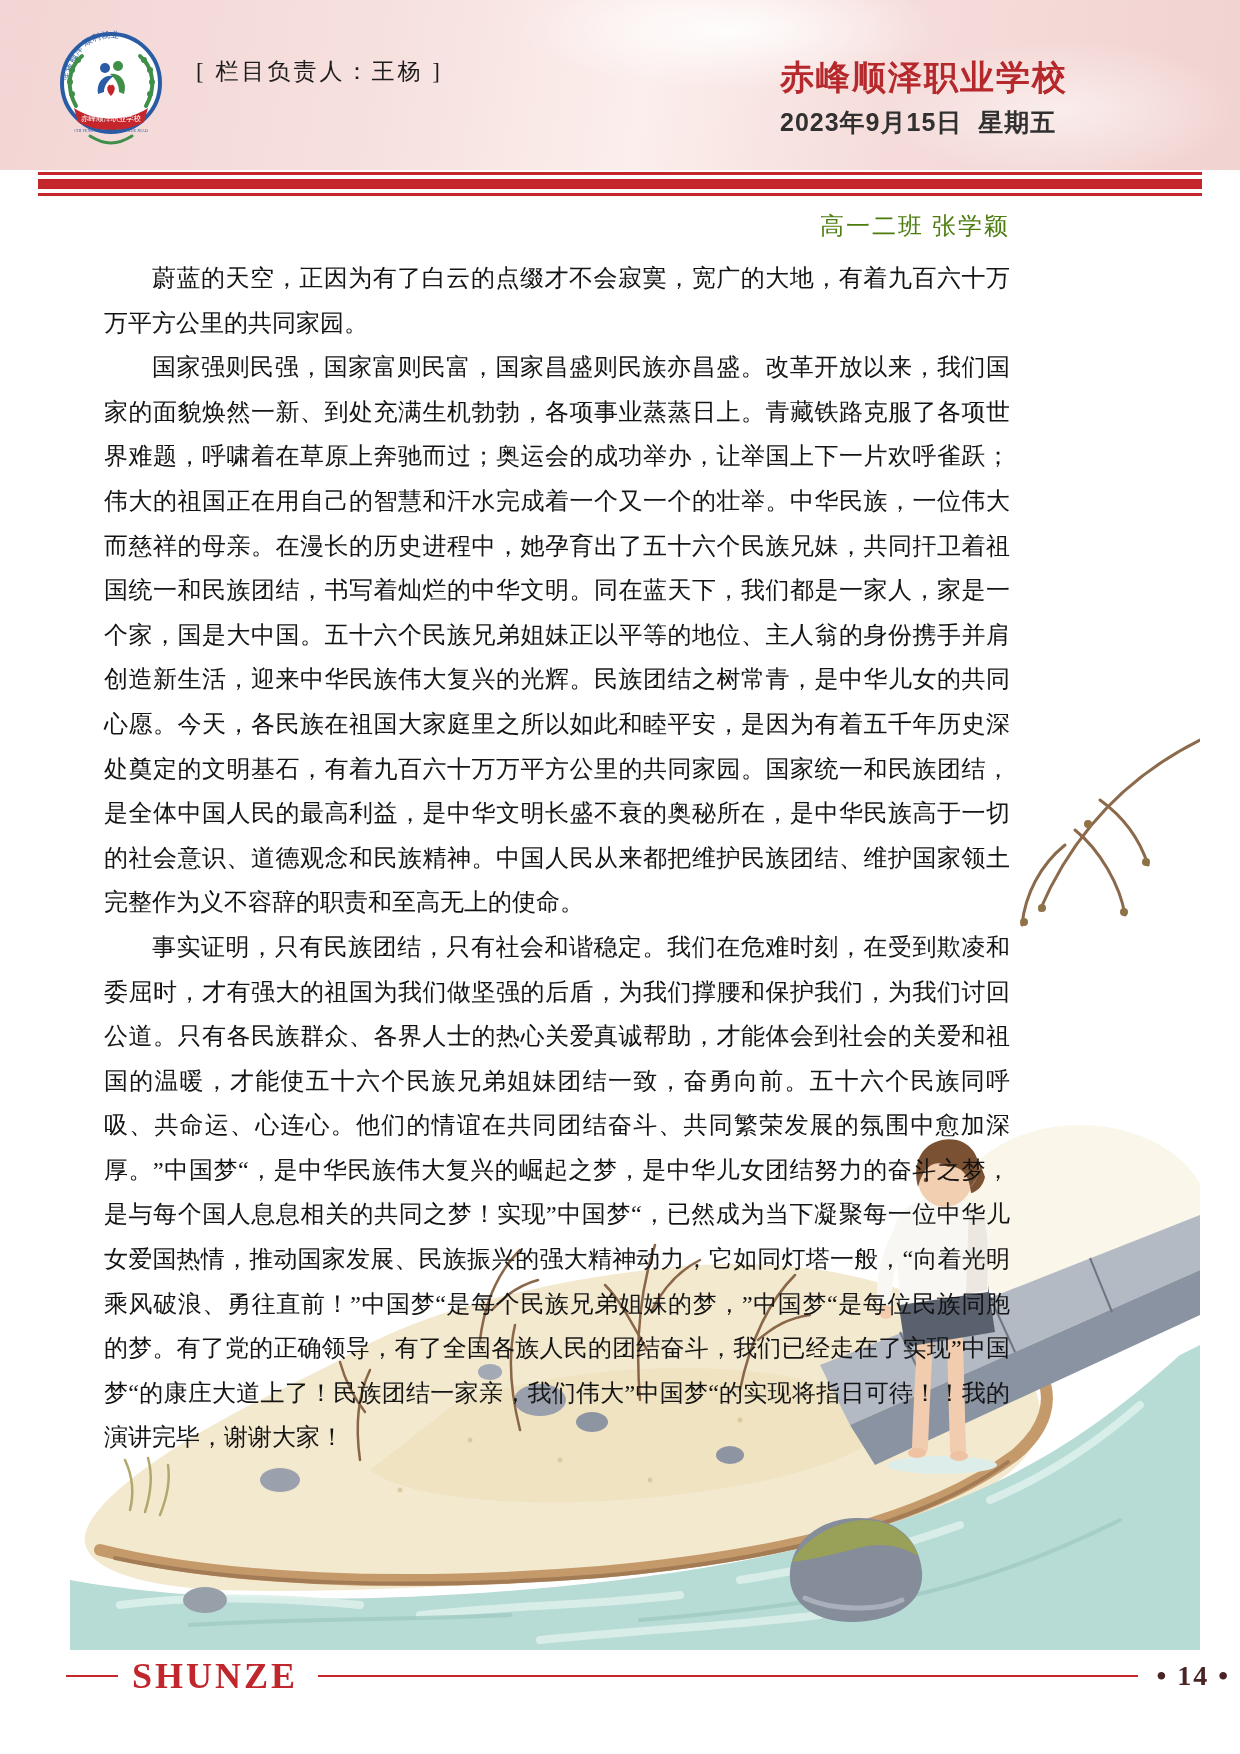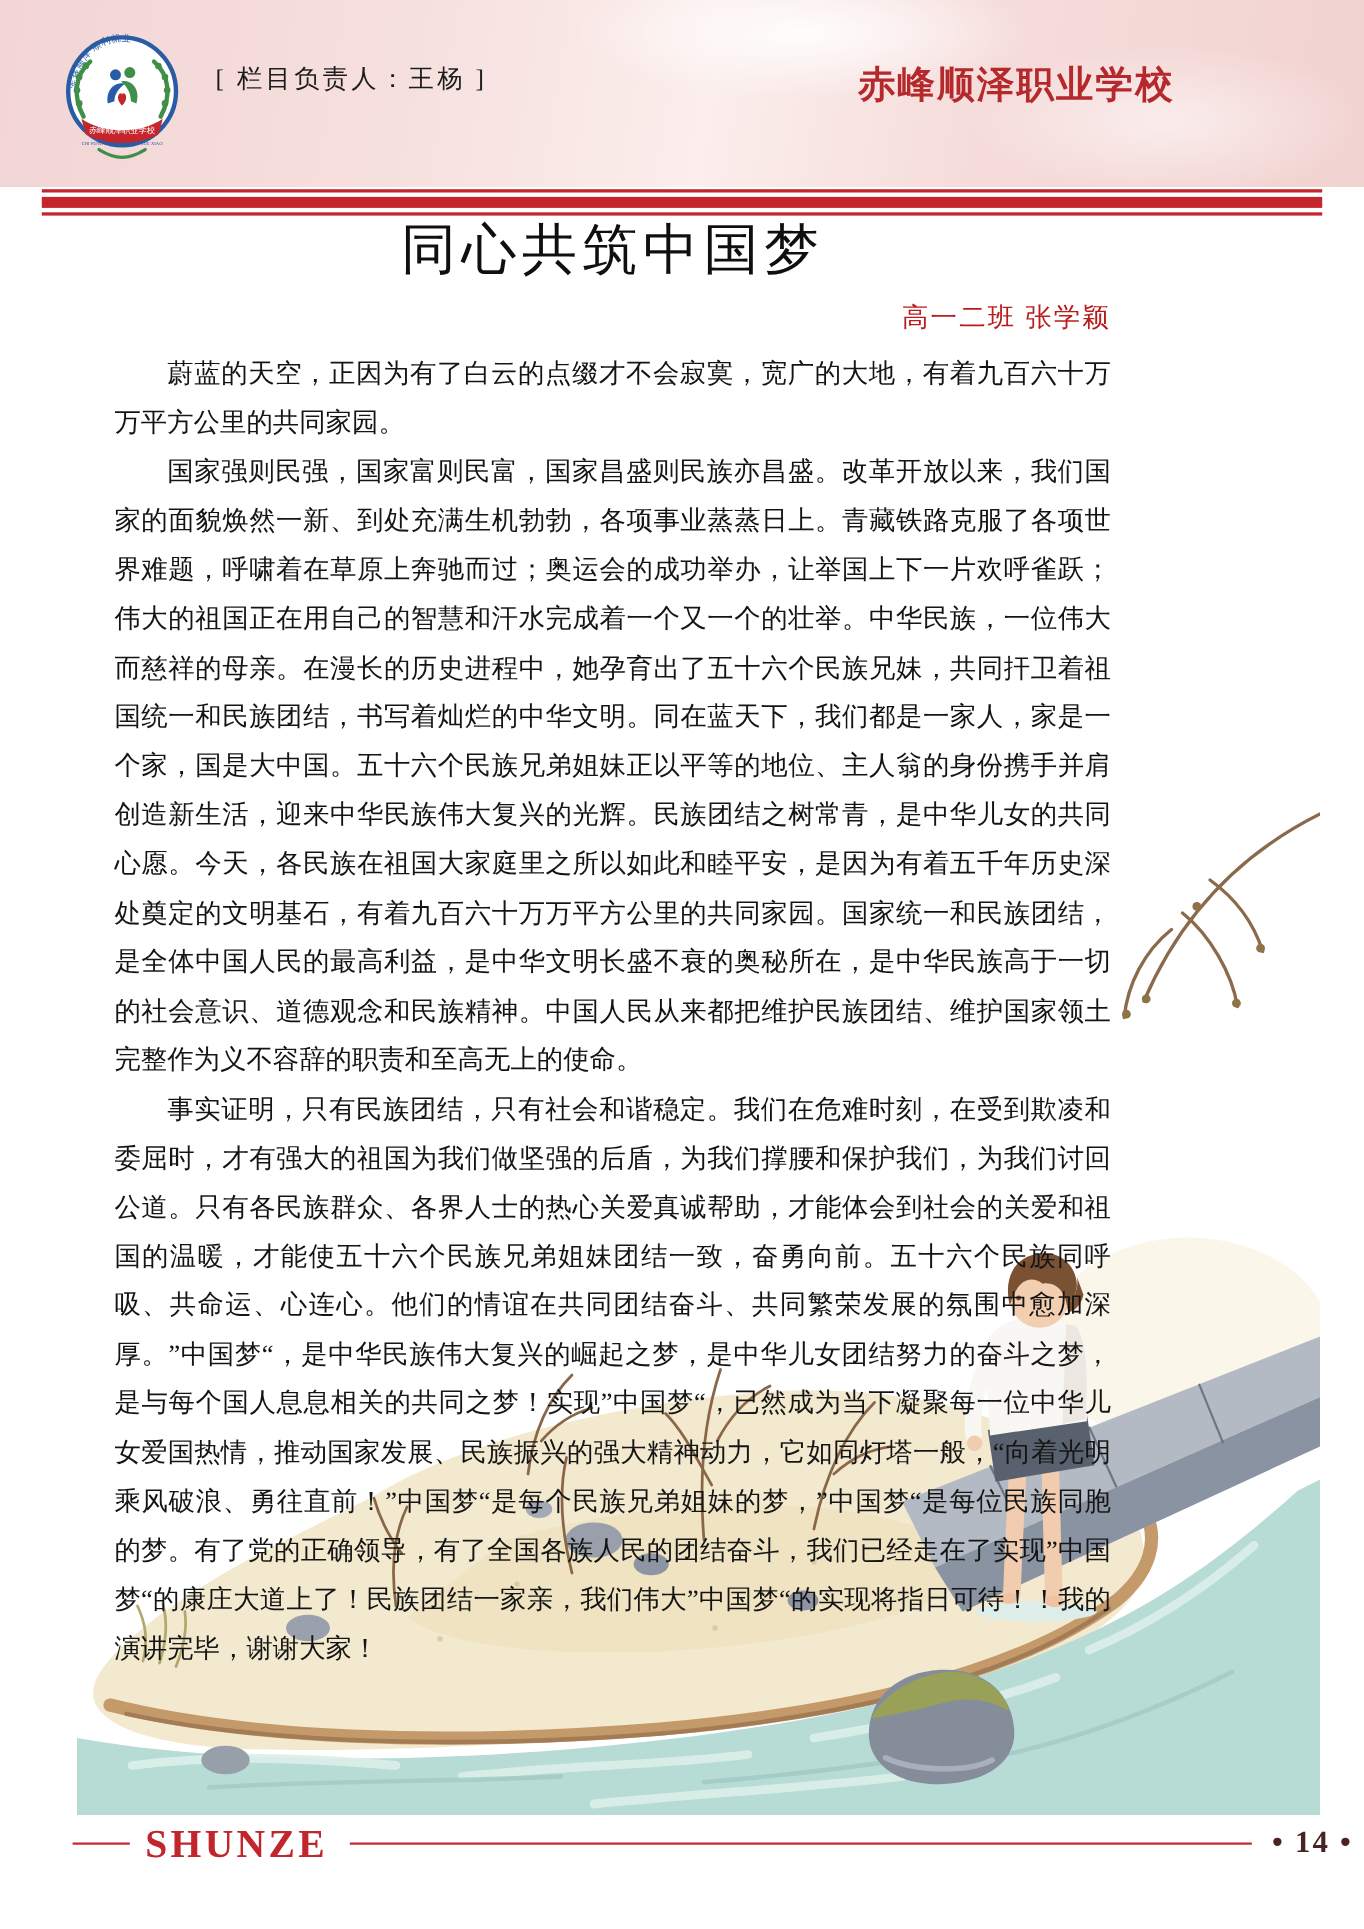--- a/index.html
+++ b/index.html
@@ -32,21 +32,21 @@
 
   
   .rules{position:absolute;left:38px;top:172px;width:1164px;}
   .rule-thin{height:3px;background:#c4262c;}
   .rule-thick{height:10px;background:#c4262c;margin:4px 0;}
 
   
   .article{position:absolute;left:104px;top:196px;width:906px;z-index:2;}
   .article-title{text-align:center;font-size:50px;letter-spacing:5px;color:#0f0f0f;
     font-weight:500;line-height:62px;}
-  .byline{text-align:right;font-size:24px;color:#b91c1c;letter-spacing:2px;margin-top:14px;}
+  .byline{text-align:right;font-size:24px;color:#4d7c0f;letter-spacing:2px;margin-top:14px;}
   .body-text{margin-top:14px;font-size:24px;line-height:44.6px;color:#141414;
     text-align:justify;text-justify:inter-ideograph;}
   .body-text p{margin:0;text-indent:2em;}
 
   
   .illustration{position:absolute;left:40px;top:700px;width:1160px;height:950px;z-index:1;pointer-events:none;}
 
   
   .footer{position:absolute;left:66px;top:1656px;width:1164px;height:40px;z-index:3;
     display:flex;align-items:center;}
@@ -97,20 +97,21 @@
       </svg>
     </div>
 
     <div class="column-block">
       <div class="column-manager">[ 栏目负责人：王杨 ]</div>
     </div>
 
 
     <div class="right-block">
       <div class="school-name">赤峰顺泽职业学校</div>
+      <div class="date-line">2023年9月15日 星期五</div>
     </div>
   </div>
 
   <div class="rules">
     <div class="rule-thin"></div>
     <div class="rule-thick"></div>
     <div class="rule-thin"></div>
   </div>
 
   <svg class="illustration" viewBox="0 0 1160 950">
@@ -212,21 +213,20 @@
     <path d="M865,525 C850,550 842,580 845,605" fill="none" stroke="#f9f7f3" stroke-width="15" stroke-linecap="round"></path>
     <circle cx="846" cy="612" r="7" fill="#f1ccae"></circle>
     <circle cx="905" cy="480" r="27" fill="#f3cfb1"></circle>
     <path d="M878,487 C872,462 882,444 902,440 C924,436 938,450 939,468 C939,477 934,483 930,487
              C928,473 919,465 908,467 C894,457 883,468 878,487 Z" fill="#7b5134"></path>
     <path d="M930,487 C937,481 941,470 939,461 L945,477 C943,486 937,492 931,493 Z" fill="#7b5134"></path>
     <circle cx="886" cy="480" r="2.2" fill="#6b4a33"></circle>
   </svg>
 
   <div class="article">
-    <div class="article-title">同心共筑中国梦</div>
     <div class="byline">高一二班 张学颖</div>
     <div class="body-text">
       <p>蔚蓝的天空，正因为有了白云的点缀才不会寂寞，宽广的大地，有着九百六十万万平方公里的共同家园。</p>
       <p>国家强则民强，国家富则民富，国家昌盛则民族亦昌盛。改革开放以来，我们国家的面貌焕然一新、到处充满生机勃勃，各项事业蒸蒸日上。青藏铁路克服了各项世界难题，呼啸着在草原上奔驰而过；奥运会的成功举办，让举国上下一片欢呼雀跃；伟大的祖国正在用自己的智慧和汗水完成着一个又一个的壮举。中华民族，一位伟大而慈祥的母亲。在漫长的历史进程中，她孕育出了五十六个民族兄妹，共同扞卫着祖国统一和民族团结，书写着灿烂的中华文明。同在蓝天下，我们都是一家人，家是一个家，国是大中国。五十六个民族兄弟姐妹正以平等的地位、主人翁的身份携手并肩创造新生活，迎来中华民族伟大复兴的光辉。民族团结之树常青，是中华儿女的共同心愿。今天，各民族在祖国大家庭里之所以如此和睦平安，是因为有着五千年历史深处奠定的文明基石，有着九百六十万万平方公里的共同家园。国家统一和民族团结，是全体中国人民的最高利益，是中华文明长盛不衰的奥秘所在，是中华民族高于一切的社会意识、道德观念和民族精神。中国人民从来都把维护民族团结、维护国家领土完整作为义不容辞的职责和至高无上的使命。</p>
       <p>事实证明，只有民族团结，只有社会和谐稳定。我们在危难时刻，在受到欺凌和委屈时，才有强大的祖国为我们做坚强的后盾，为我们撑腰和保护我们，为我们讨回公道。只有各民族群众、各界人士的热心关爱真诚帮助，才能体会到社会的关爱和祖国的温暖，才能使五十六个民族兄弟姐妹团结一致，奋勇向前。五十六个民族同呼吸、共命运、心连心。他们的情谊在共同团结奋斗、共同繁荣发展的氛围中愈加深厚。”中国梦“，是中华民族伟大复兴的崛起之梦，是中华儿女团结努力的奋斗之梦，是与每个国人息息相关的共同之梦！实现”中国梦“，已然成为当下凝聚每一位中华儿女爱国热情，推动国家发展、民族振兴的强大精神动力，它如同灯塔一般，“向着光明乘风破浪、勇往直前！”中国梦“是每个民族兄弟姐妹的梦，”中国梦“是每位民族同胞的梦。有了党的正确领导，有了全国各族人民的团结奋斗，我们已经走在了实现”中国梦“的康庄大道上了！民族团结一家亲，我们伟大”中国梦“的实现将指日可待！！我的演讲完毕，谢谢大家！</p>
     </div>
   </div>
 
   <div class="footer">
     <div class="footer-line fl-short"></div>

